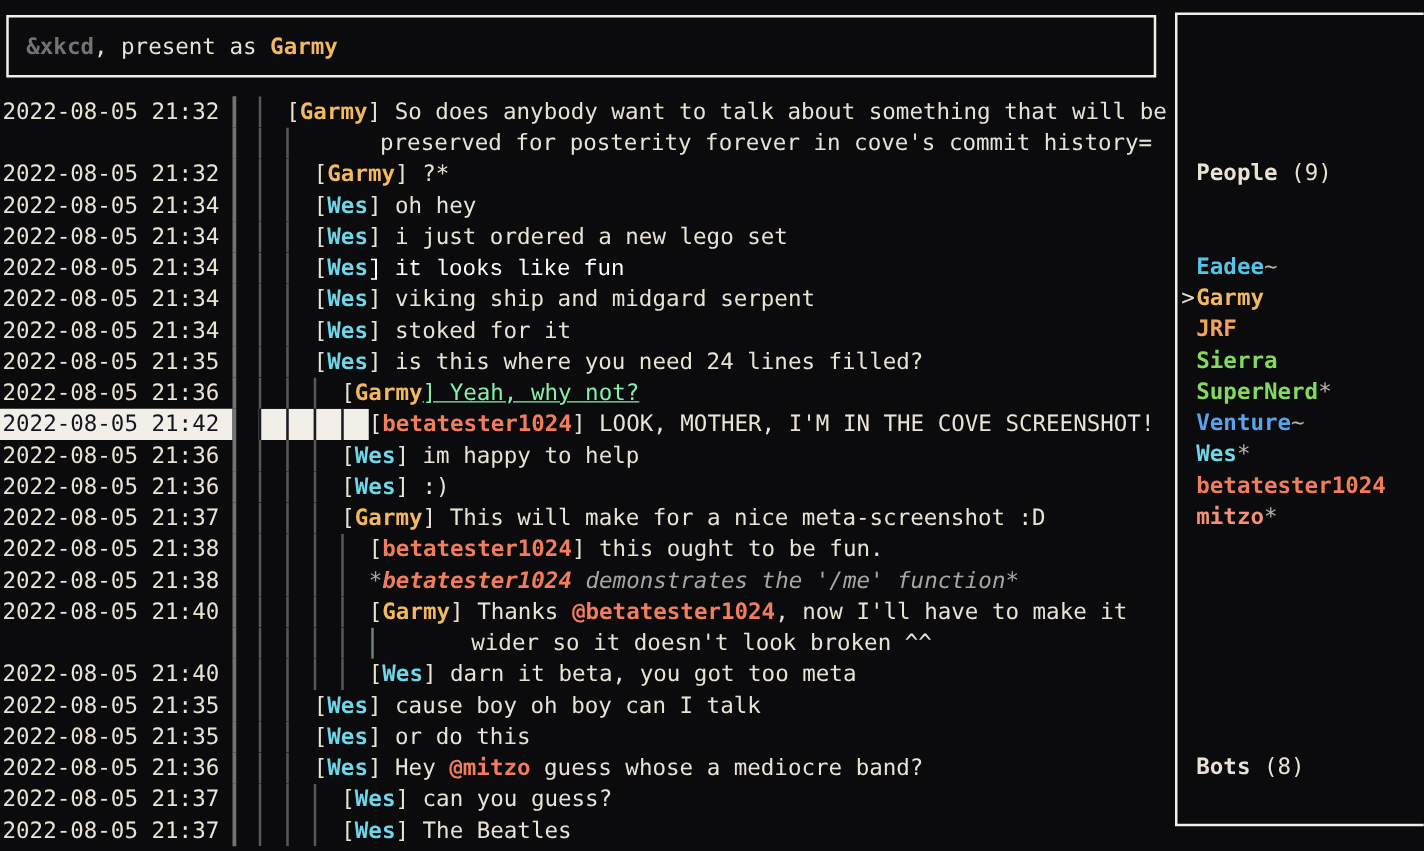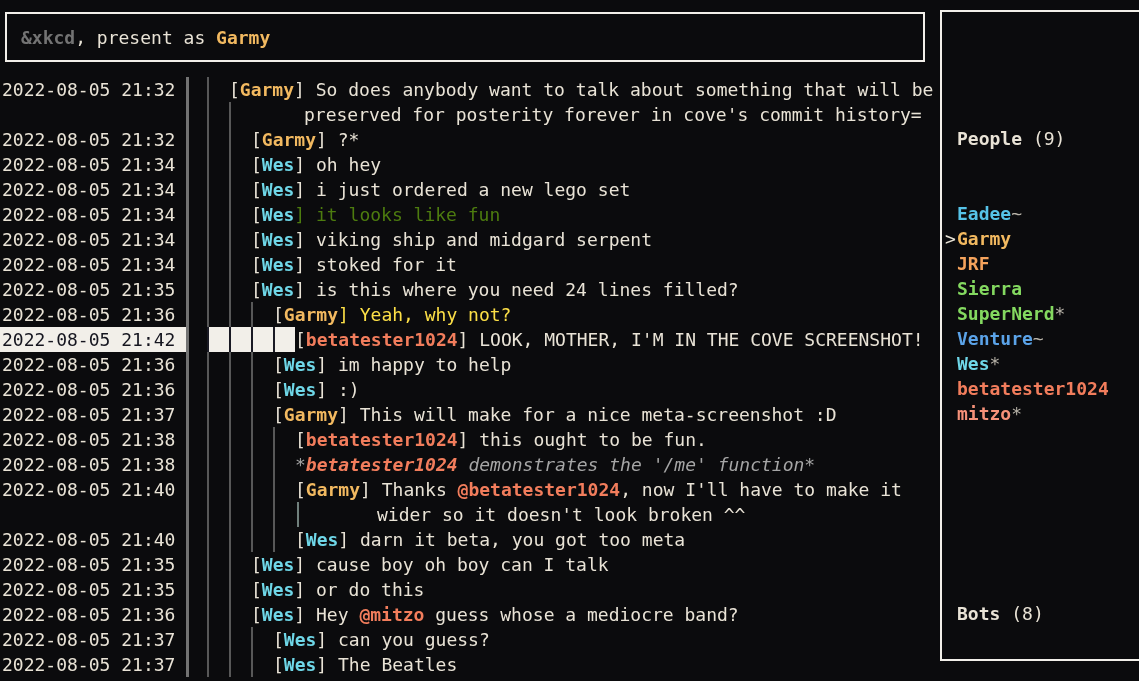--- a/index.html
+++ b/index.html
@@ -63,25 +63,25 @@
 <div class="header-box">
   <span class="chan">&amp;xkcd</span><span>, present as </span><span class="nick">Garmy</span>
 </div>
 
 <div class="chat" id="chat-rows">
     <div class="row"><span class="ts">2022-08-05 21:32</span><div class="msgline"><span class="guide"></span><span class="msg-text"><span style="color: rgb(233, 227, 214);">[</span><span style="color: rgb(242, 185, 96); font-weight: bold;">Garmy</span><span style="color: rgb(233, 227, 214);">] So does anybody want to talk about something that will be</span></span></div></div>
     <div class="row"><span class="ts"></span><div class="msgline"><span class="guide"></span><span class="guide"></span><span class="cont" style="width: 53px;"></span><span class="msg-text"><span style="color: rgb(233, 227, 214);">preserved for posterity forever in cove's commit history=</span></span></div></div>
     <div class="row"><span class="ts">2022-08-05 21:32</span><div class="msgline"><span class="guide"></span><span class="guide"></span><span class="msg-text"><span style="color: rgb(233, 227, 214);">[</span><span style="color: rgb(242, 185, 96); font-weight: bold;">Garmy</span><span style="color: rgb(233, 227, 214);">] ?*</span></span></div></div>
     <div class="row"><span class="ts">2022-08-05 21:34</span><div class="msgline"><span class="guide"></span><span class="guide"></span><span class="msg-text"><span style="color: rgb(233, 227, 214);">[</span><span style="color: rgb(111, 215, 232); font-weight: bold;">Wes</span><span style="color: rgb(233, 227, 214);">] oh hey</span></span></div></div>
     <div class="row"><span class="ts">2022-08-05 21:34</span><div class="msgline"><span class="guide"></span><span class="guide"></span><span class="msg-text"><span style="color: rgb(233, 227, 214);">[</span><span style="color: rgb(111, 215, 232); font-weight: bold;">Wes</span><span style="color: rgb(233, 227, 214);">] i just ordered a new lego set</span></span></div></div>
-    <div class="row"><span class="ts">2022-08-05 21:34</span><div class="msgline"><span class="guide"></span><span class="guide"></span><span class="msg-text"><span style="color: rgb(233, 227, 214);">[</span><span style="color: rgb(111, 215, 232); font-weight: bold;">Wes</span><span style="color: #4d7c0f;">] it looks like fun</span></span></div></div>
+    <div class="row"><span class="ts">2022-08-05 21:34</span><div class="msgline"><span class="guide"></span><span class="guide"></span><span class="msg-text"><span style="color: rgb(233, 227, 214);">[</span><span style="color: rgb(111, 215, 232); font-weight: bold;">Wes</span><span style="color: #ffffff; font-family: Liberation Mono, monospace;">] it looks like fun</span></span></div></div>
     <div class="row"><span class="ts">2022-08-05 21:34</span><div class="msgline"><span class="guide"></span><span class="guide"></span><span class="msg-text"><span style="color: rgb(233, 227, 214);">[</span><span style="color: rgb(111, 215, 232); font-weight: bold;">Wes</span><span style="color: rgb(233, 227, 214);">] viking ship and midgard serpent</span></span></div></div>
     <div class="row"><span class="ts">2022-08-05 21:34</span><div class="msgline"><span class="guide"></span><span class="guide"></span><span class="msg-text"><span style="color: rgb(233, 227, 214);">[</span><span style="color: rgb(111, 215, 232); font-weight: bold;">Wes</span><span style="color: rgb(233, 227, 214);">] stoked for it</span></span></div></div>
     <div class="row"><span class="ts">2022-08-05 21:35</span><div class="msgline"><span class="guide"></span><span class="guide"></span><span class="msg-text"><span style="color: rgb(233, 227, 214);">[</span><span style="color: rgb(111, 215, 232); font-weight: bold;">Wes</span><span style="color: rgb(233, 227, 214);">] is this where you need 24 lines filled?</span></span></div></div>
-    <div class="row"><span class="ts">2022-08-05 21:36</span><div class="msgline"><span class="guide"></span><span class="guide"></span><span class="guide"></span><span class="msg-text"><span style="color: rgb(233, 227, 214);">[</span><span style="color: rgb(242, 185, 96); font-weight: bold;">Garmy</span><span style="color: #fde047;">] Yeah, why not?</span></span></div></div>
+    <div class="row"><span class="ts">2022-08-05 21:36</span><div class="msgline"><span class="guide"></span><span class="guide"></span><span class="guide"></span><span class="msg-text"><span style="color: rgb(233, 227, 214);">[</span><span style="color: rgb(242, 185, 96); font-weight: bold;">Garmy</span><span style="color: #86efac; text-decoration: underline;">] Yeah, why not?</span></span></div></div>
     <div class="row hl"><span class="ts">2022-08-05 21:42</span><div class="msgline"><span class="guide"></span><span class="guide"></span><span class="guide"></span><span class="guide"></span><span class="msg-text"><span style="color: rgb(233, 227, 214);">[</span><span style="color: rgb(242, 125, 92); font-weight: bold;">betatester1024</span><span style="color: rgb(233, 227, 214);">] LOOK, MOTHER, I'M IN THE COVE SCREENSHOT!</span></span></div></div>
     <div class="row"><span class="ts">2022-08-05 21:36</span><div class="msgline"><span class="guide"></span><span class="guide"></span><span class="guide"></span><span class="msg-text"><span style="color: rgb(233, 227, 214);">[</span><span style="color: rgb(111, 215, 232); font-weight: bold;">Wes</span><span style="color: rgb(233, 227, 214);">] im happy to help</span></span></div></div>
     <div class="row"><span class="ts">2022-08-05 21:36</span><div class="msgline"><span class="guide"></span><span class="guide"></span><span class="guide"></span><span class="msg-text"><span style="color: rgb(233, 227, 214);">[</span><span style="color: rgb(111, 215, 232); font-weight: bold;">Wes</span><span style="color: rgb(233, 227, 214);">] :)</span></span></div></div>
     <div class="row"><span class="ts">2022-08-05 21:37</span><div class="msgline"><span class="guide"></span><span class="guide"></span><span class="guide"></span><span class="msg-text"><span style="color: rgb(233, 227, 214);">[</span><span style="color: rgb(242, 185, 96); font-weight: bold;">Garmy</span><span style="color: rgb(233, 227, 214);">] This will make for a nice meta-screenshot :D</span></span></div></div>
     <div class="row"><span class="ts">2022-08-05 21:38</span><div class="msgline"><span class="guide"></span><span class="guide"></span><span class="guide"></span><span class="guide"></span><span class="msg-text"><span style="color: rgb(233, 227, 214);">[</span><span style="color: rgb(242, 125, 92); font-weight: bold;">betatester1024</span><span style="color: rgb(233, 227, 214);">] this ought to be fun.</span></span></div></div>
     <div class="row"><span class="ts">2022-08-05 21:38</span><div class="msgline"><span class="guide"></span><span class="guide"></span><span class="guide"></span><span class="guide"></span><span class="msg-text"><span style="color: rgb(166, 166, 166); font-style: italic;">*</span><span style="color: rgb(242, 125, 92); font-weight: bold; font-style: italic;">betatester1024</span><span style="color: rgb(166, 166, 166); font-style: italic;"> demonstrates the '/me' function*</span></span></div></div>
     <div class="row"><span class="ts">2022-08-05 21:40</span><div class="msgline"><span class="guide"></span><span class="guide"></span><span class="guide"></span><span class="guide"></span><span class="msg-text"><span style="color: rgb(233, 227, 214);">[</span><span style="color: rgb(242, 185, 96); font-weight: bold;">Garmy</span><span style="color: rgb(233, 227, 214);">] Thanks </span><span style="color: rgb(242, 125, 92); font-weight: bold;">@betatester1024</span><span style="color: rgb(233, 227, 214);">, now I'll have to make it</span></span></div></div>
     <div class="row"><span class="ts"></span><div class="msgline"><span class="guide"></span><span class="guide"></span><span class="guide"></span><span class="guide"></span><span class="cont bar" style="width: 80px;"></span><span class="msg-text"><span style="color: rgb(233, 227, 214);">wider so it doesn't look broken ^^</span></span></div></div>
     <div class="row"><span class="ts">2022-08-05 21:40</span><div class="msgline"><span class="guide"></span><span class="guide"></span><span class="guide"></span><span class="guide"></span><span class="msg-text"><span style="color: rgb(233, 227, 214);">[</span><span style="color: rgb(111, 215, 232); font-weight: bold;">Wes</span><span style="color: rgb(233, 227, 214);">] darn it beta, you got too meta</span></span></div></div>
     <div class="row"><span class="ts">2022-08-05 21:35</span><div class="msgline"><span class="guide"></span><span class="guide"></span><span class="msg-text"><span style="color: rgb(233, 227, 214);">[</span><span style="color: rgb(111, 215, 232); font-weight: bold;">Wes</span><span style="color: rgb(233, 227, 214);">] cause boy oh boy can I talk</span></span></div></div>

